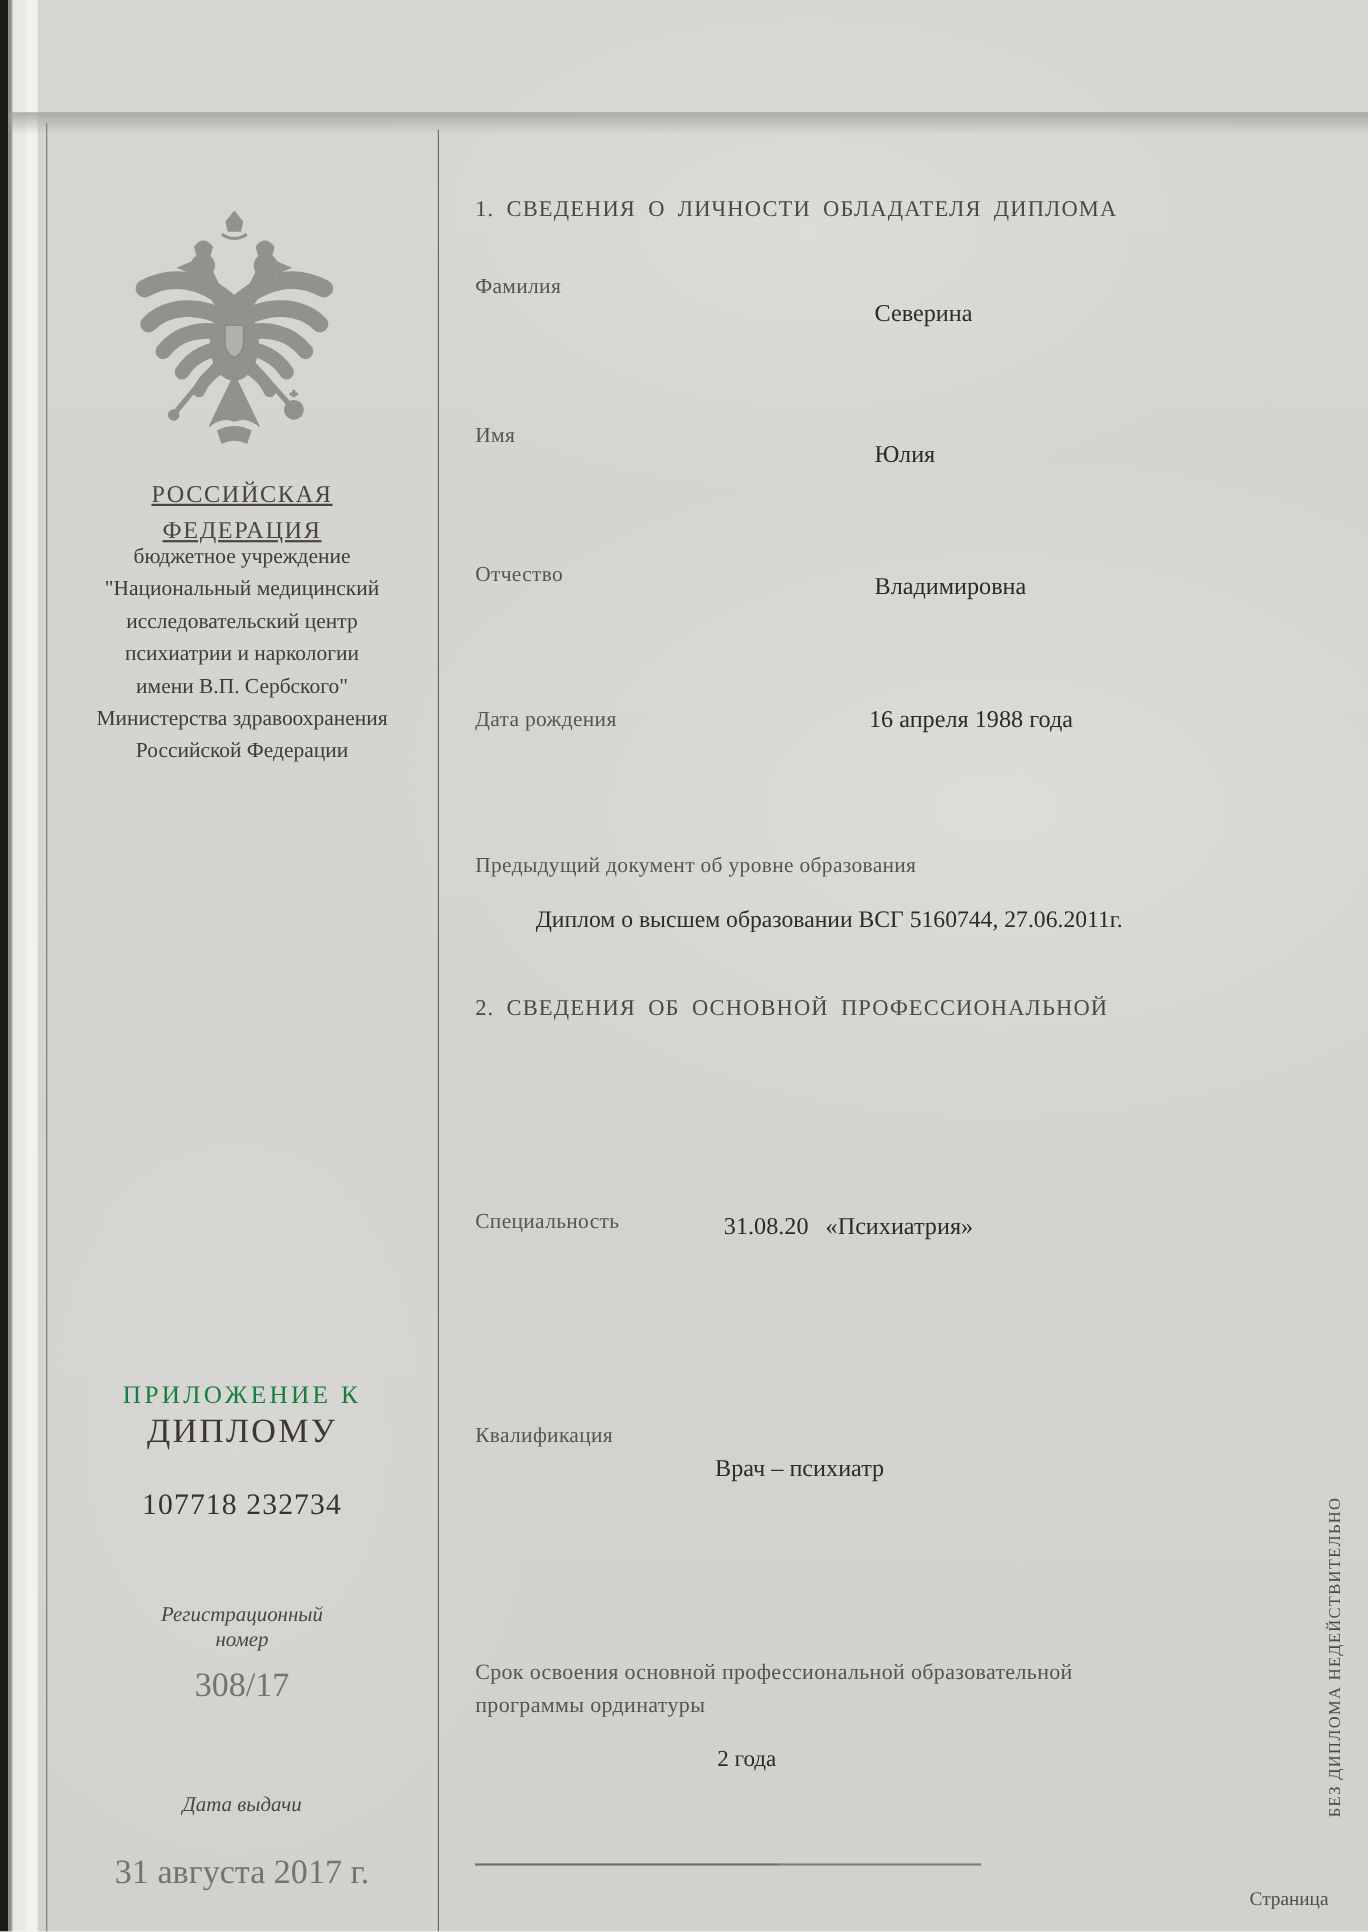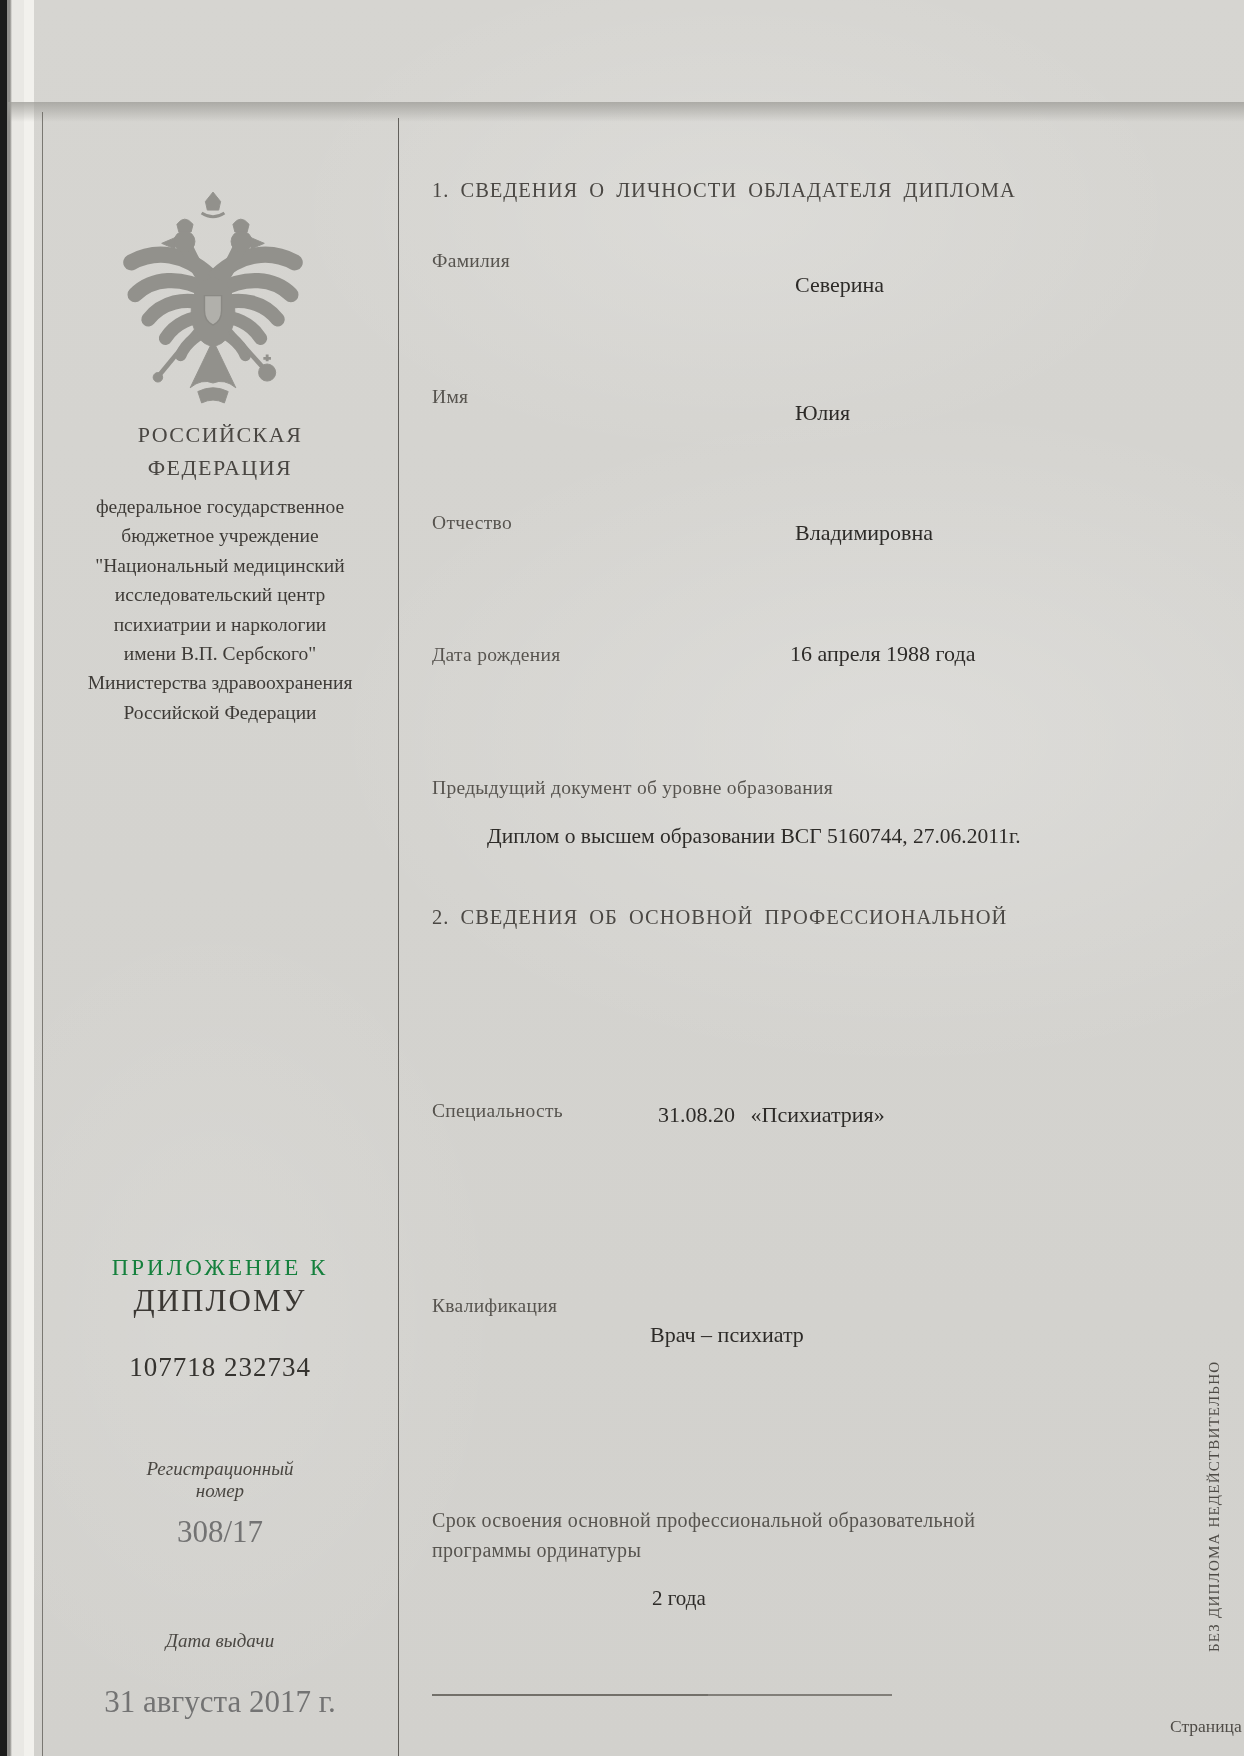--- a/index.html
+++ b/index.html
@@ -113,27 +113,26 @@
     <path d="M82,150 L44,196" stroke-width="5" fill="none"></path>
     <circle cx="42" cy="199" r="5"></circle>
     <path d="M118,150 L152,188" stroke-width="5" fill="none"></path>
     <circle cx="157" cy="194" r="9"></circle>
     <path d="M157,182 v-7 M153,179 h8" stroke-width="3" fill="none"></path>
 
     <path d="M91,113 h18 v16 q0,11 -9,15 q-9,-4 -9,-15 z" fill="#aeada8" stroke="#84837e" stroke-width="1.5"></path>
   </g>
 </svg>
 
-<div class="abs lcol-center country" style="top:418px;">
+<div class="abs lcol-center country" style="top:432px;text-decoration:underline;">
   <div>РОССИЙСКАЯ</div>
   <div>ФЕДЕРАЦИЯ</div>
 </div>
 
 <div class="abs lcol-center institution" style="top:492px;">
-  <div>федеральное государственное</div>
   <div>бюджетное учреждение</div>
   <div>"Национальный медицинский</div>
   <div>исследовательский центр</div>
   <div>психиатрии и наркологии</div>
   <div>имени В.П. Сербского"</div>
   <div>Министерства здравоохранения</div>
   <div>Российской Федерации</div>
 </div>
 
 <div class="abs lcol-center supp1" style="top:1255px;">ПРИЛОЖЕНИЕ К</div>
@@ -177,17 +176,17 @@
 <div class="abs label" style="left:432px;top:1295px;">Квалификация</div>
 <div class="abs value" style="left:650px;top:1322px;">Врач – психиатр</div>
 
 <div class="abs label" style="left:432px;top:1505px;width:640px;line-height:30px;font-size:20px;">
   <div>Срок освоения основной профессиональной образовательной</div>
   <div>программы ординатуры</div>
 </div>
 <div class="abs value" style="left:652px;top:1586px;font-size:21px;">2 года</div>
 
 <div class="rule"></div>
-<div class="abs page-label" style="left:1136px;top:1716px;margin-left:34px;">Страница</div>
+<div class="abs page-label" style="left:1136px;top:1716px;">Страница</div>
 
 <div class="side-note">
   <span>БЕЗ ДИПЛОМА НЕДЕЙСТВИТЕЛЬНО</span>
 </div>
 
 </body></html>

